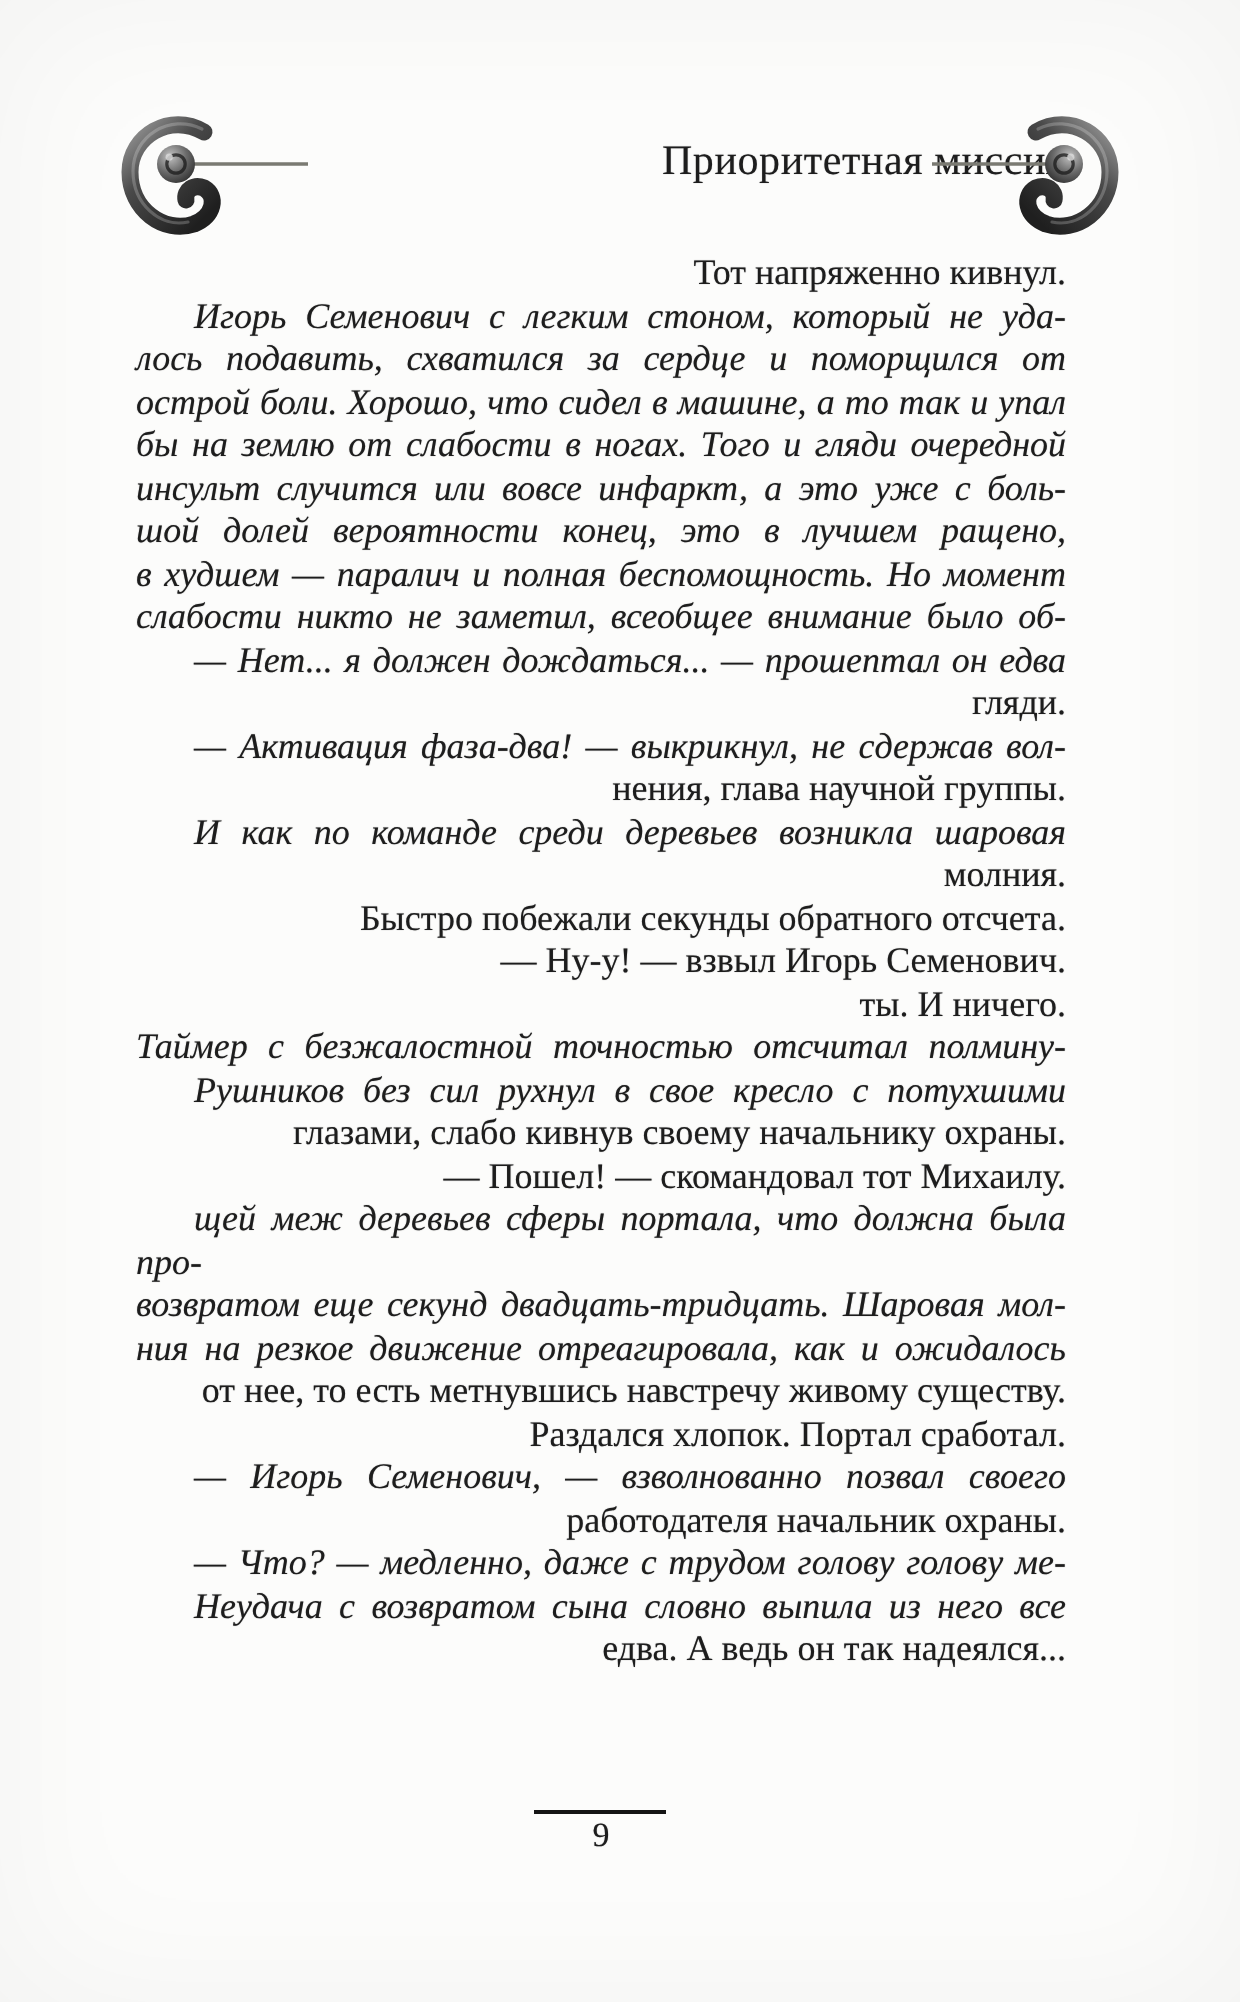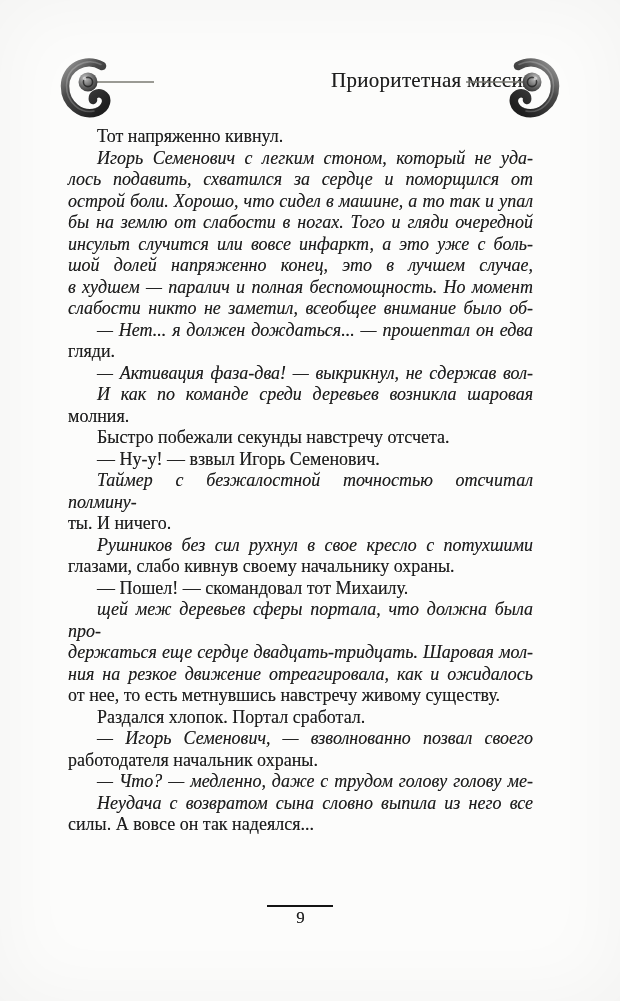--- a/index.html
+++ b/index.html
@@ -36,21 +36,21 @@
   .orn.right { left: 463px; transform: scaleX(-1); }
 
   .body-text {
     position: absolute;
     left: 68px; top: 126px; width: 465px;
     font-size: 18px;
     line-height: 21.5px;
     text-shadow: 0 0 .5px rgba(25,25,25,.5);
   }
   .body-text p { margin: 0; padding: 0; }
-  .line { display: block; }
+  .line { display: block; text-align: right; }
   .line.j { text-align: justify; text-align-last: justify; font-style: italic; }
   .body-text p .line:first-child { text-indent: 29px; }
 
   .footer-rule {
     position: absolute;
     left: 267px; top: 905px;
     width: 66px; height: 2px;
     background: var(--footer_rule, #141414);
   }
   .pagenum {
@@ -102,71 +102,72 @@
   <main class="body-text">
       <p>
         <span class="line">Тот напряженно кивнул.</span>
       </p>
       <p>
         <span class="line j">Игорь Семенович с легким стоном, который не уда-</span>
         <span class="line j">лось подавить, схватился за сердце и поморщился от</span>
         <span class="line j">острой боли. Хорошо, что сидел в машине, а то так и упал</span>
         <span class="line j">бы на землю от слабости в ногах. Того и гляди очередной</span>
         <span class="line j">инсульт случится или вовсе инфаркт, а это уже с боль-</span>
-        <span class="line j">шой долей напряженно конец, это в лучшем случае,</span>
+        <span class="line j">шой долей вероятности конец, это в лучшем ращено,</span>
         <span class="line j">в худшем — паралич и полная беспомощность. Но момент</span>
         <span class="line j">слабости никто не заметил, всеобщее внимание было об-</span>
       </p>
       <p>
         <span class="line j">— Нет... я должен дождаться... — прошептал он едва</span>
         <span class="line">гляди.</span>
       </p>
       <p>
         <span class="line j">— Активация фаза-два! — выкрикнул, не сдержав вол-</span>
+        <span class="line">нения, глава научной группы.</span>
       </p>
       <p>
         <span class="line j">И как по команде среди деревьев возникла шаровая</span>
         <span class="line">молния.</span>
       </p>
       <p>
-        <span class="line">Быстро побежали секунды навстречу отсчета.</span>
+        <span class="line">Быстро побежали секунды обратного отсчета.</span>
       </p>
       <p>
         <span class="line">— Ну-у! — взвыл Игорь Семенович.</span>
       </p>
       <p>
+        <span class="line">ты. И ничего.</span>
         <span class="line j">Таймер с безжалостной точностью отсчитал полмину-</span>
-        <span class="line">ты. И ничего.</span>
       </p>
       <p>
         <span class="line j">Рушников без сил рухнул в свое кресло с потухшими</span>
         <span class="line">глазами, слабо кивнув своему начальнику охраны.</span>
       </p>
       <p>
         <span class="line">— Пошел! — скомандовал тот Михаилу.</span>
       </p>
       <p>
         <span class="line j">щей меж деревьев сферы портала, что должна была про-</span>
-        <span class="line j">держаться еще сердце двадцать-тридцать. Шаровая мол-</span>
+        <span class="line j">возвратом еще секунд двадцать-тридцать. Шаровая мол-</span>
         <span class="line j">ния на резкое движение отреагировала, как и ожидалось</span>
         <span class="line">от нее, то есть метнувшись навстречу живому существу.</span>
       </p>
       <p>
         <span class="line">Раздался хлопок. Портал сработал.</span>
       </p>
       <p>
         <span class="line j">— Игорь Семенович, — взволнованно позвал своего</span>
         <span class="line">работодателя начальник охраны.</span>
       </p>
       <p>
         <span class="line j">— Что? — медленно, даже с трудом голову голову ме-</span>
       </p>
       <p>
         <span class="line j">Неудача с возвратом сына словно выпила из него все</span>
-        <span class="line">силы. А вовсе он так надеялся...</span>
+        <span class="line">едва. А ведь он так надеялся...</span>
       </p>
     </main>
 
   <footer>
     <div class="footer-rule"></div>
     <div class="pagenum">9</div>
   </footer>
 
 </div>
 

